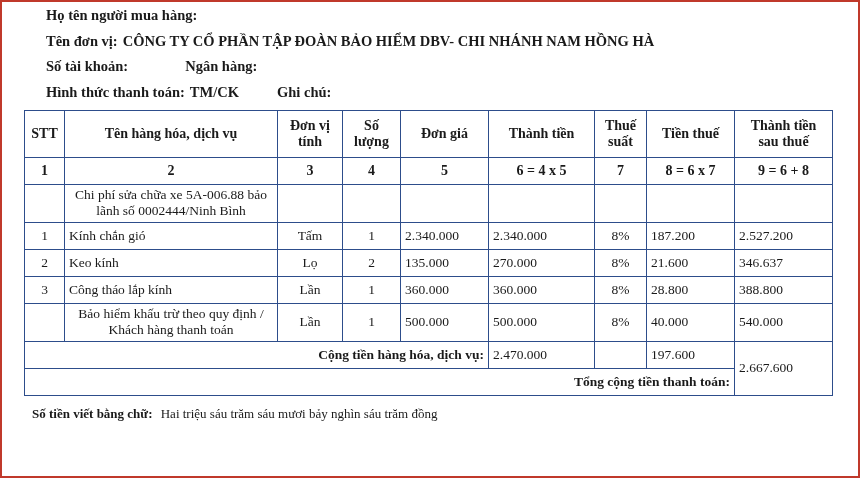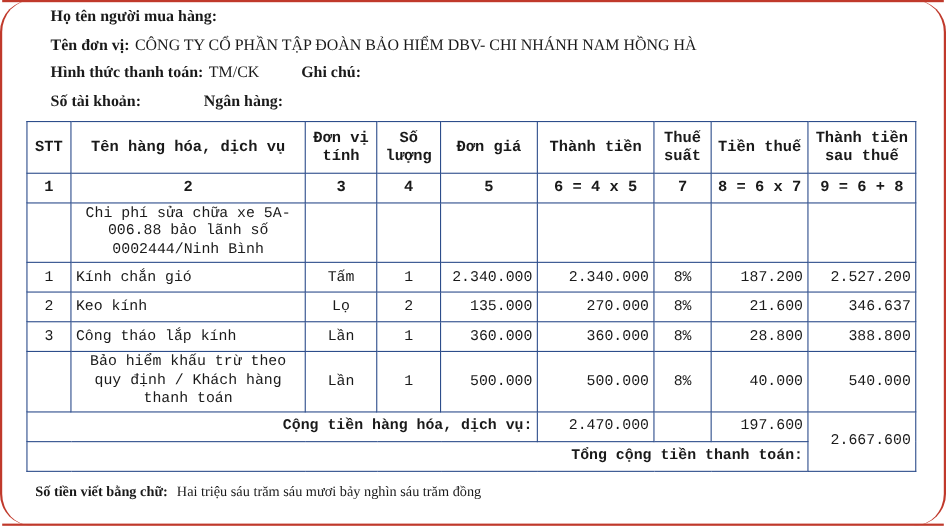--- a/index.html
+++ b/index.html
@@ -15,21 +15,20 @@
     overflow: hidden;
   }
   #page {
     position: relative;
     width: 860px;
     height: 478px;
     box-sizing: border-box;
     border-left: 2px solid #c0392b;
     border-right: 2px solid #c0392b;
     background: #fff;
-    border-radius: 29px;
   }
   .topline {
     position: absolute;
     left: 0; right: 0; top: 0;
     height: 2px;
     background: #c0392b;
   }
   .header {
     padding: 8px 0 0 0;
     margin-left: 44px;
@@ -39,37 +38,36 @@
   .hrow {
     display: flex;
     align-items: baseline;
     margin-bottom: 11px;
     white-space: nowrap;
   }
   .lbl {
     font-weight: bold;
   }
   .val {
-    font-weight: normal;
+    font-weight: bold;
     margin-left: 5px;
   }
   .hrow.two .col2 {
     margin-left: 52px;
   }
   .hrow.pay .col2 {
     margin-left: 38px;
   }
   
   table.inv {
     border-collapse: collapse;
     width: 808px;
     margin-left: 22px;
     margin-top: 5px;
     table-layout: fixed;
-    font-family: Liberation Mono, monospace;
   }
   table.inv td, table.inv th {
     border: 1px solid #2d4d8b;
     font-size: 13.5px;
     padding: 2px 4px;
     vertical-align: middle;
   }
   table.inv thead th {
     font-weight: bold;
     text-align: center;
@@ -80,21 +78,21 @@
   tr.numrow td {
     text-align: center;
     font-weight: bold;
     height: 22px;
     font-size: 14px;
   }
   tbody td {
     height: 22px;
   }
   td.c { text-align: center; }
-  td.r { text-align: right; padding-right: 7px; margin-left: 42px; }
+  td.r { text-align: left; padding-right: 7px; margin-left: 42px; }
   td.l { text-align: left; padding-left: 6px; }
   td.desc { line-height: 1.22; padding-top: 2px; padding-bottom: 2px; text-align: center; }
   td.totals-label {
     text-align: right;
     font-weight: bold;
     padding-right: 8px;
     font-size: 14px;
   }
   
   .footer {
@@ -120,30 +118,30 @@
 
   <div class="header">
     <div class="hrow">
       <span class="lbl">Họ tên người mua hàng:</span>
       <span class="val"></span>
     </div>
     <div class="hrow">
       <span class="lbl">Tên đơn vị:</span>
       <span class="val">CÔNG TY CỔ PHẦN TẬP ĐOÀN BẢO HIỂM DBV- CHI NHÁNH NAM HỒNG HÀ</span>
     </div>
+    <div class="hrow two">
+      <span class="lbl">Số tài khoản:</span>
+      <span class="val"></span>
+      <span class="col2 lbl">Ngân hàng:</span>
+      <span class="val"></span>
+    </div>
     <div class="hrow pay">
       <span class="lbl">Hình thức thanh toán:</span>
       <span class="val">TM/CK</span>
       <span class="col2 lbl">Ghi chú:</span>
-      <span class="val"></span>
-    </div>
-    <div class="hrow two">
-      <span class="lbl">Số tài khoản:</span>
-      <span class="val"></span>
-      <span class="col2 lbl">Ngân hàng:</span>
       <span class="val"></span>
     </div>
   </div>
 
   <table class="inv">
     <colgroup>
       <col style="width:40px">
       <col style="width:213px">
       <col style="width:65px">
       <col style="width:58px">

